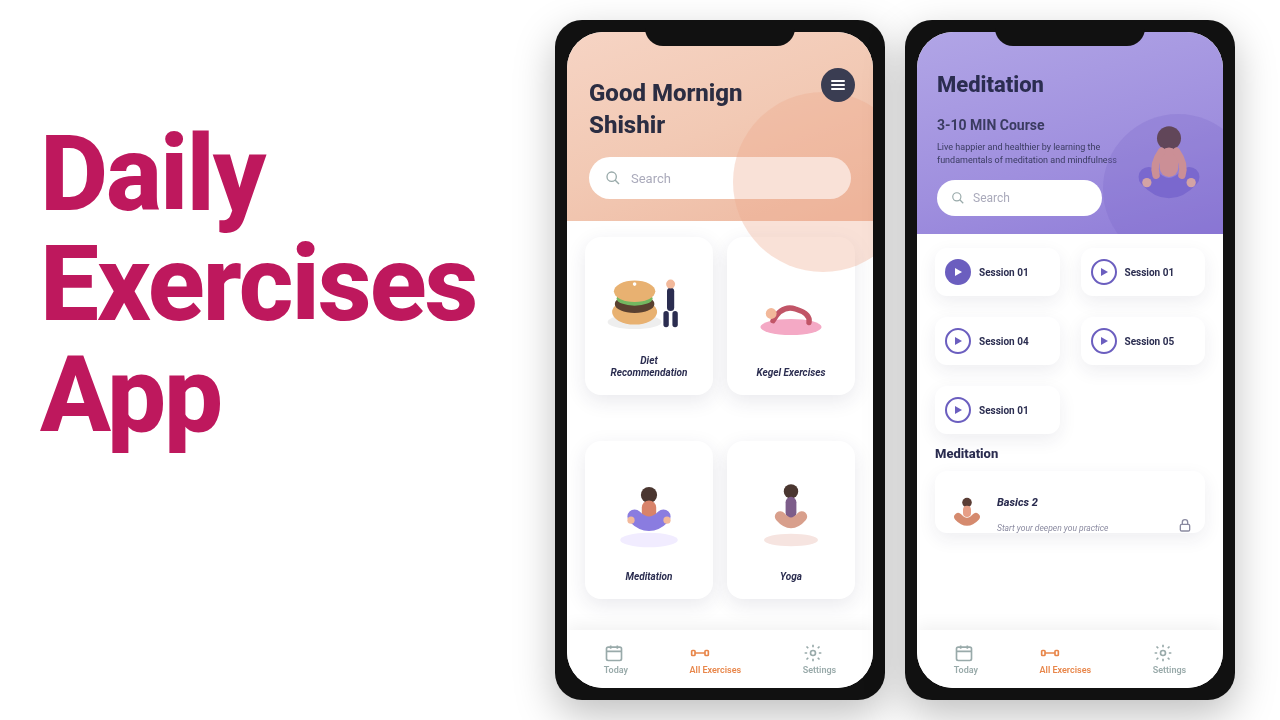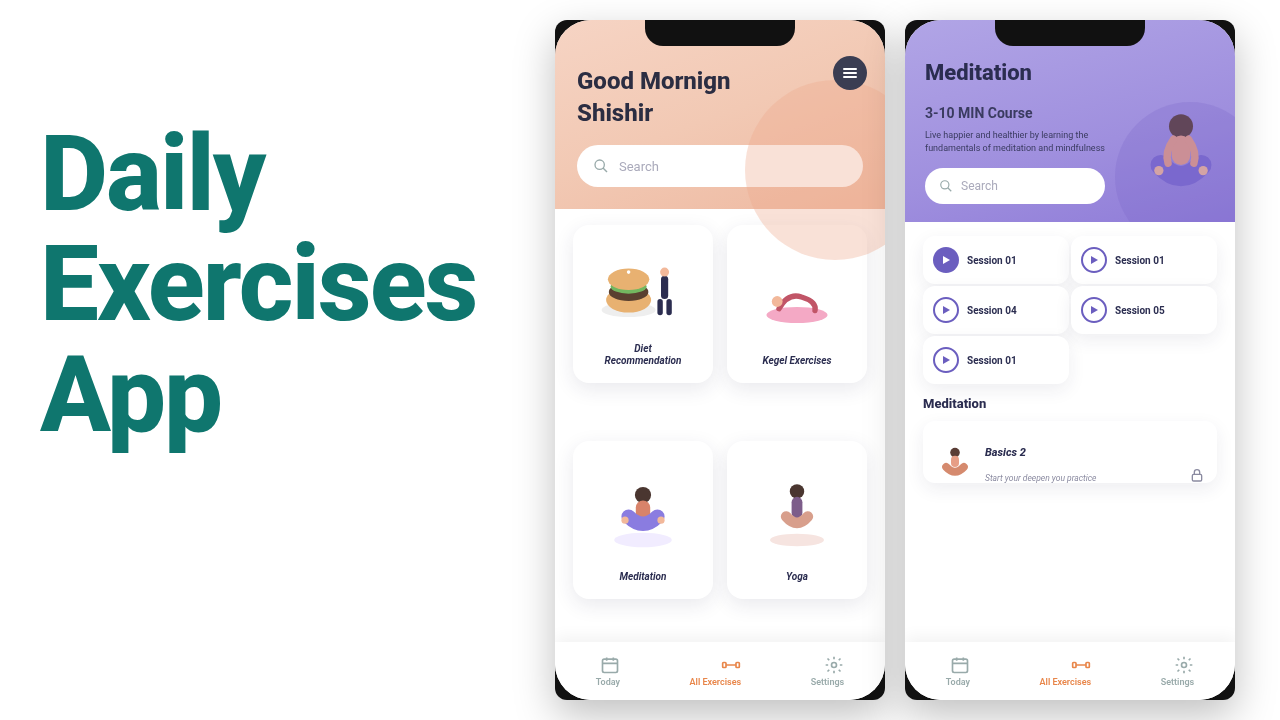--- a/index.html
+++ b/index.html
@@ -1,55 +1,55 @@
 <!DOCTYPE html>
 <html><head>
 <meta charset="utf-8">
 <style>
   * { margin:0; padding:0; box-sizing:border-box; font-family:-apple-system,BlinkMacSystemFont,"Segoe UI",Roboto,Helvetica,Arial,sans-serif; }
   body { width:1280px; height:720px; background:#fff; overflow:hidden; }
 
-  .hero-title { position:absolute; left:40px; top:120px; font-size:105px; font-weight:800; line-height:1.05; color:#0f766e; letter-spacing:-2px; }
+  .hero-title { position:absolute; left:40px; top:120px; font-size:105px; font-weight:800; line-height:1.05; color:#be185d; letter-spacing:-2px; }
 
   .phones { position:absolute; left:555px; top:20px; display:flex; }
-  .phone { width:330px; height:680px; background:#111; border-radius:12px; padding:0; position:relative; box-shadow:0 15px 40px rgba(0,0,0,.25); }
+  .phone { width:330px; height:680px; background:#111; border-radius:27px; padding:12px; position:relative; box-shadow:0 15px 40px rgba(0,0,0,.25); }
   .phone + .phone { margin-left:20px; }
   .screen { width:100%; height:100%; background:#fff; border-radius:36px; overflow:hidden; position:relative; display:flex; flex-direction:column; }
   .notch { position:absolute; top:0; left:50%; transform:translateX(-50%); width:150px; height:26px; background:#111; border-radius:0 0 18px 18px; z-index:10; }
 
   
   .p1-header { background:linear-gradient(160deg,#f6d4c4 0%,#f2c9b4 50%,#eeb9a1 100%); padding:48px 22px 22px; position:relative; }
   .p1-header::before { content:''; position:absolute; right:-40px; top:60px; width:180px; height:180px; border-radius:50%; background:rgba(238,170,140,.35); }
   .menu-btn { position:absolute; right:18px; top:36px; width:34px; height:34px; border-radius:50%; background:#3a3d52; display:flex; align-items:center; justify-content:center; }
   .menu-btn span { width:14px; height:2px; background:#fff; border-radius:2px; box-shadow:0 -4px 0 #fff, 0 4px 0 #fff; display:block; }
   .greeting { font-size:24px; font-weight:800; color:#2b2d42; line-height:1.15; margin-bottom:4px; }
   .search { margin-top:18px; background:#fff; border-radius:30px; height:42px; display:flex; align-items:center; padding:0 16px; color:#aab; font-size:13px; }
   .search svg { width:16px; height:16px; margin-right:10px; stroke:#9aa; }
 
   .cards { flex:1; padding:16px 18px 0; display:grid; grid-template-columns:1fr 1fr; gap:14px; background:#fff; overflow:hidden; }
   .card { background:#fff; border-radius:16px; box-shadow:0 6px 20px rgba(40,40,80,.10); display:flex; flex-direction:column; align-items:center; justify-content:flex-end; padding:14px 8px 16px; height:158px;font-style:italic; }
   .card-illus { flex:1; width:100%; display:flex; align-items:center; justify-content:center; }
   .card-label { font-size:10px; font-weight:700; color:#2b2d50; text-align:center; line-height:1.2; }
 
   .bottom-nav { height:58px; background:#fff; box-shadow:0 -4px 16px rgba(0,0,0,.06); display:flex; align-items:center; justify-content:space-around; padding:0 6px; }
-  .nav-item { display:flex; flex-direction:column; align-items:flex-end; gap:2px; color:#9aa; font-size:9px; font-weight:600; }
+  .nav-item { display:flex; flex-direction:column; align-items:flex-start; gap:2px; color:#9aa; font-size:9px; font-weight:600; }
   .nav-item.active { color:#e8864a; }
   .nav-item svg { width:20px; height:20px; stroke:currentColor; }
 
   
   .p2-header { background:linear-gradient(165deg,#b1a5e6 0%,#9f8fde 60%,#8f7cd8 100%); padding:40px 20px 18px; color:#2b2d50; position:relative; overflow:hidden; }
   .p2-header::after { content:''; position:absolute; right:-30px; bottom:-30px; width:150px; height:150px; border-radius:50%; background:rgba(120,100,200,.25); }
   .p2-title { font-size:22px; font-weight:800; color:#2b2d50; }
   .p2-sub { font-size:14px; font-weight:700; margin-top:20px; color:#3a3b60; }
   .p2-desc { font-size:9px; line-height:1.4; margin-top:8px; color:#3a3b60; max-width:180px; }
   .yoga-ill { position:absolute; right:6px; top:86px; width:96px; height:120px; }
   .p2-search { margin-top:14px; width:62%; background:#fff; border-radius:30px; height:36px; display:flex; align-items:center; padding:0 14px; color:#aab; font-size:12px; }
   .p2-search svg { width:14px; height:14px; margin-right:8px; stroke:#9aa; }
 
-  .sessions { padding:14px 18px 0; display:grid; grid-template-columns:1fr 1fr; gap:2px; }
+  .sessions { padding:14px 18px 0; display:grid; grid-template-columns:1fr 1fr; gap:21px; }
   .session { background:#fff; border-radius:12px; box-shadow:0 6px 18px rgba(40,40,80,.08); height:48px; display:flex; align-items:center; padding:0 10px; font-size:10px; font-weight:700; color:#2b2d50; }
   .play { width:26px; height:26px; border-radius:50%; margin-right:8px; display:flex; align-items:center; justify-content:center; }
   .play.filled { background:#6b5ebf; }
   .play.outline { border:2px solid #6b5ebf; }
   .play svg { width:10px; height:10px; }
   .play.filled svg { fill:#fff; }
   .play.outline svg { fill:#6b5ebf; }
 
   .med-section { padding:12px 18px 0; }
   .med-head { font-size:13px; font-weight:800; color:#2b2d50; margin-bottom:10px; }

